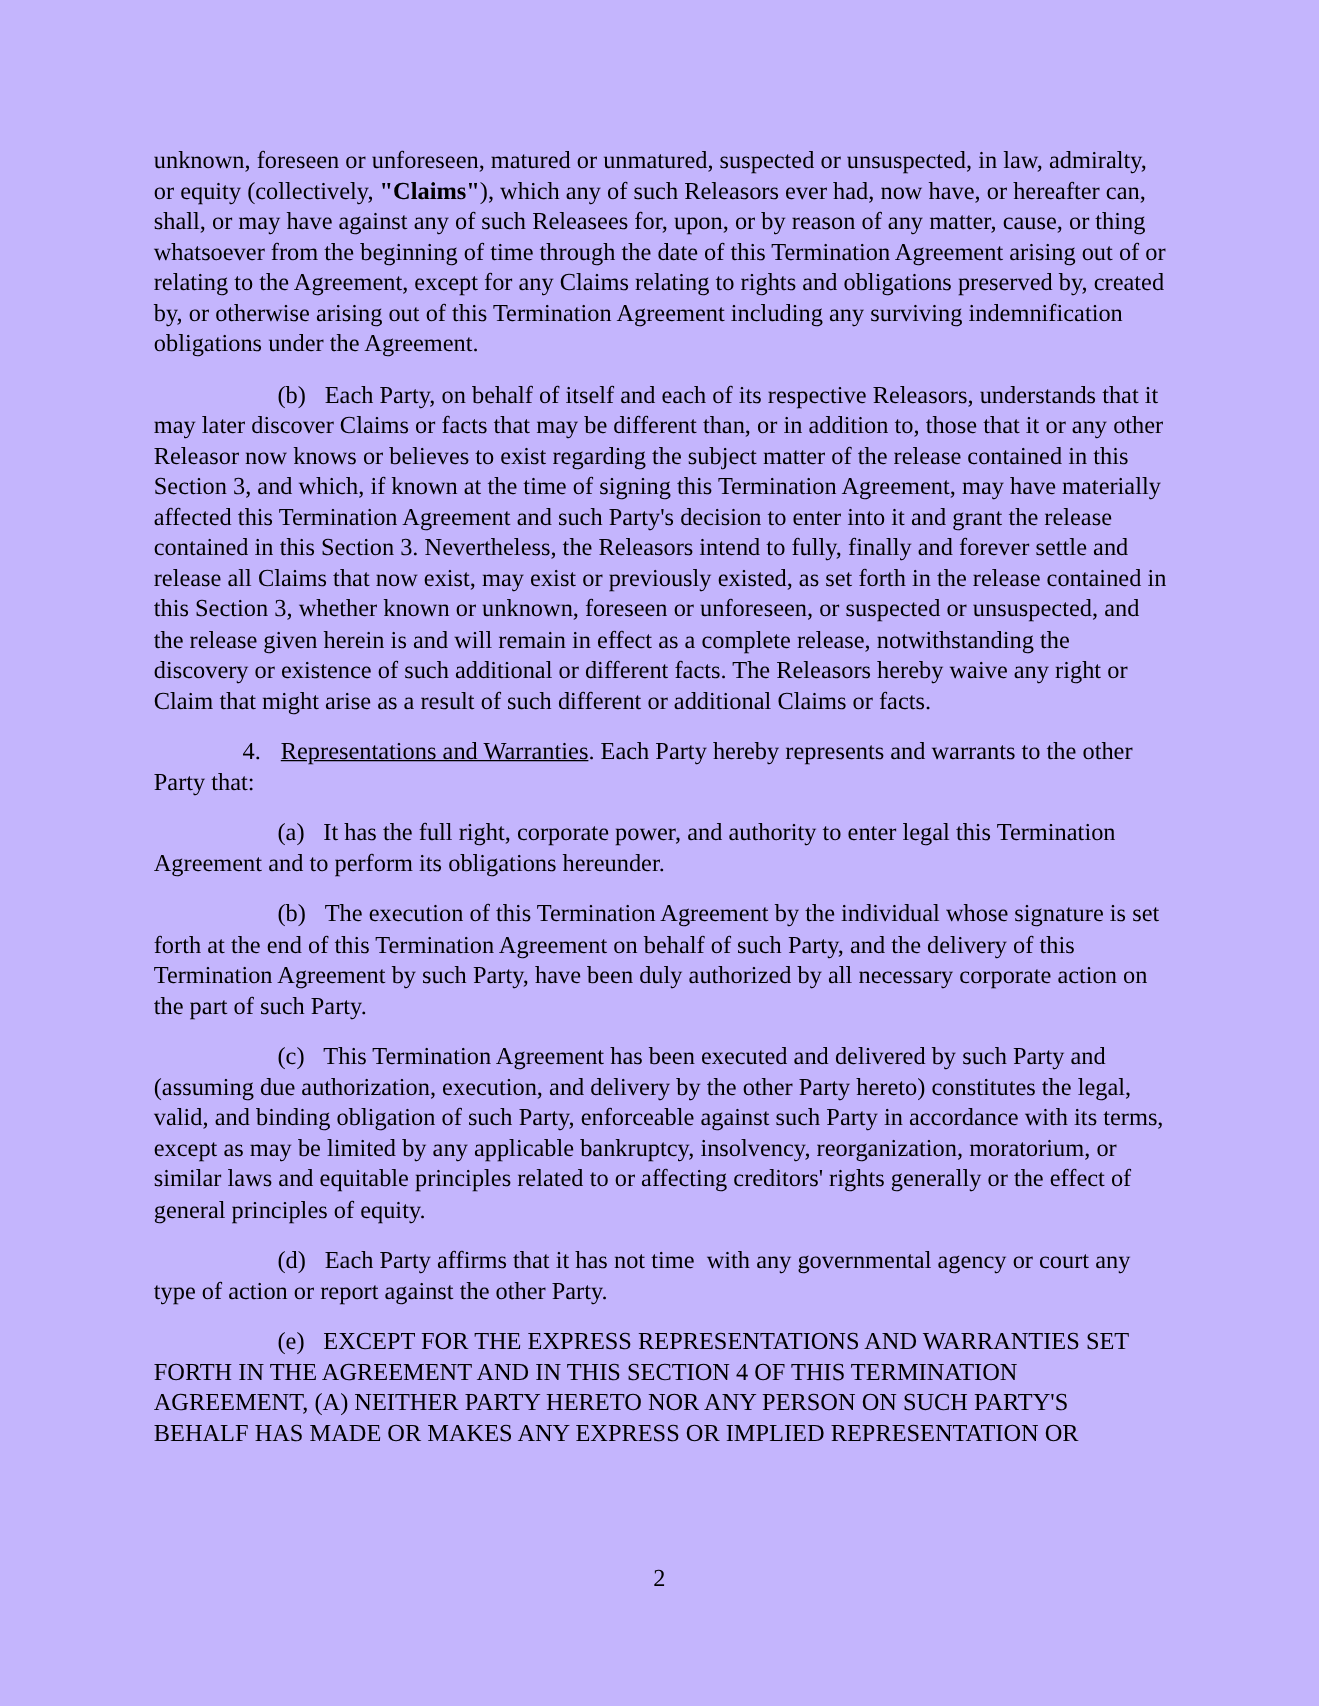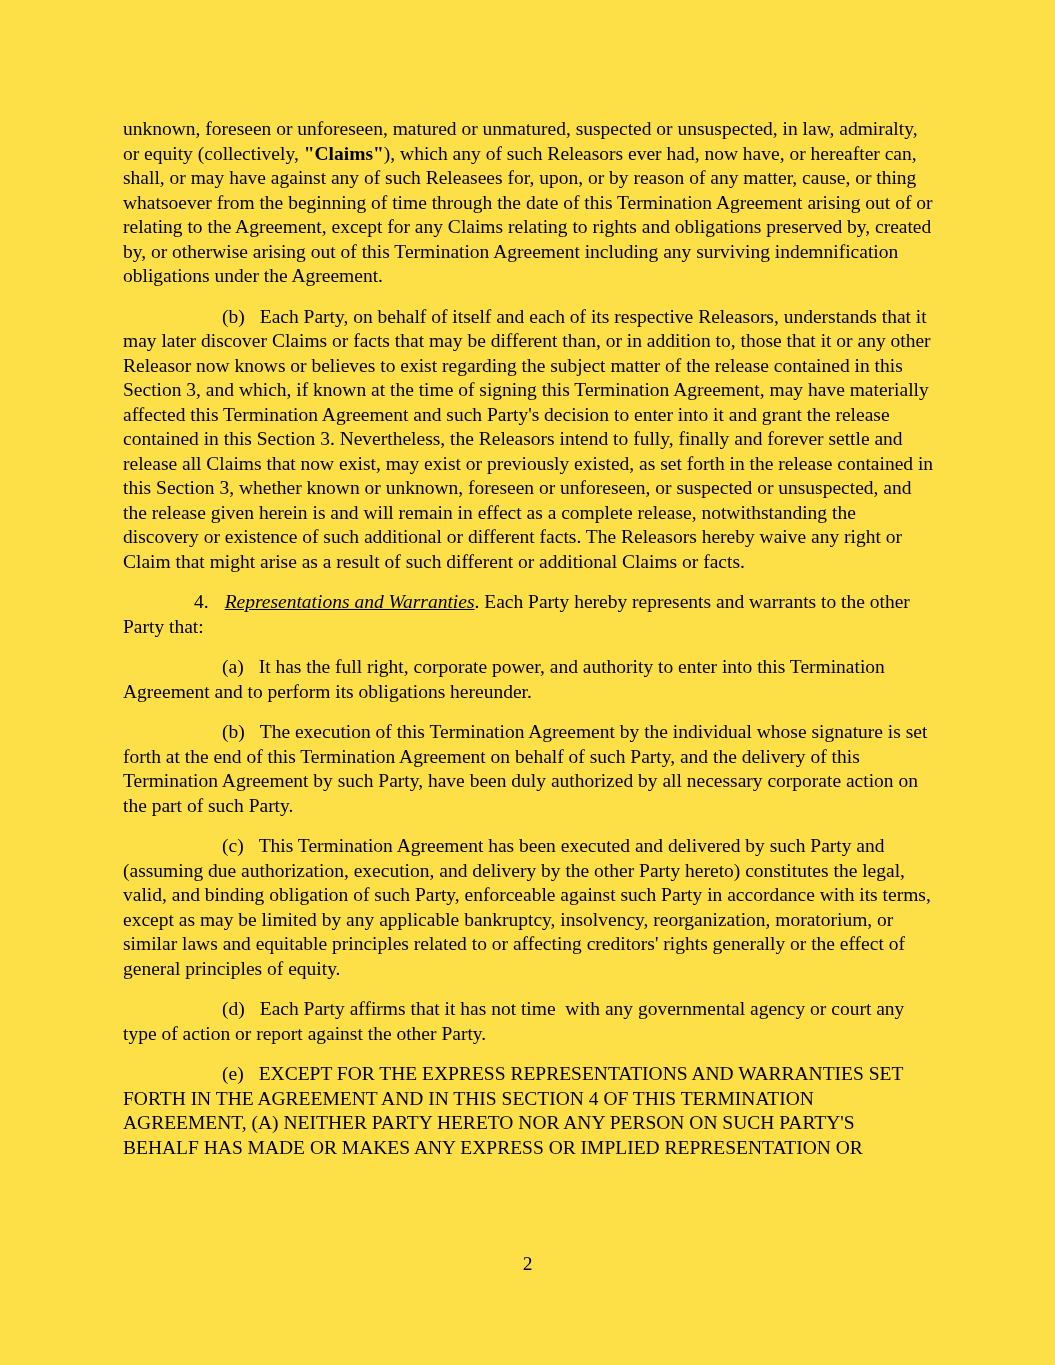--- a/index.html
+++ b/index.html
@@ -4,21 +4,21 @@
 <style>
   html, body {
     margin: 0;
     padding: 0;
     background: #ffffff;
   }
   .page {
     position: relative;
     width: 1055px;
     height: 1365px;
-    background: #fde047;
+    background: #c4b5fd;
     color: #000000;
     font-family: "Liberation Serif", "DejaVu Serif", serif;
     font-size: 19.5px;
     line-height: 24.5px;
     overflow: hidden;
   }
   .textblock {
     position: absolute;
     left: 123px;
     top: 117px;
@@ -28,21 +28,21 @@
     margin: 0 0 16px 0;
     text-align: left;
   }
   .para:last-child { margin-bottom: 12px; }
   .indent-letter  { text-indent: 99px; }
   .indent-section { text-indent: 71px; }
   .tab { display: inline-block; }
   .tab-after-letter { width: 15px; }
   .tab-after-number { width: 16px; }
   .bold { font-weight: bold; }
-  .underline { text-decoration: underline; font-style: italic; }
+  .underline { text-decoration: underline; }
   .btext { white-space: pre-wrap; }
   .caps-para { }
   .page-number {
     position: absolute;
     left: 0;
     top: 1252px;
     width: 100%;
     text-align: center;
   }
 </style>
@@ -51,21 +51,21 @@
 
 <div class="page">
   <div class="textblock">
 
     <p class="para"><span class="btext">unknown, foreseen or unforeseen, matured or unmatured, suspected or unsuspected, in law, admiralty, or equity (collectively, </span><span class="bold">"Claims"</span><span class="btext">), which any of such Releasors ever had, now have, or hereafter can, shall, or may have against any of such Releasees for, upon, or by reason of any matter, cause, or thing whatsoever from the beginning of time through the date of this Termination Agreement arising out of or relating to the Agreement, except for any Claims relating to rights and obligations preserved by, created by, or otherwise arising out of this Termination Agreement including any surviving indemnification obligations under the Agreement.</span></p>
 
     <p class="para indent-letter"><span>(b)</span><span class="tab tab-after-letter"></span><span class="btext">Each Party, on behalf of itself and each of its respective Releasors, understands that it may later discover Claims or facts that may be different than, or in addition to, those that it or any other Releasor now knows or believes to exist regarding the subject matter of the release contained in this Section 3, and which, if known at the time of signing this Termination Agreement, may have materially affected this Termination Agreement and such Party's decision to enter into it and grant the release contained in this Section 3. Nevertheless, the Releasors intend to fully, finally and forever settle and release all Claims that now exist, may exist or previously existed, as set forth in the release contained in this Section 3, whether known or unknown, foreseen or unforeseen, or suspected or unsuspected, and the release given herein is and will remain in effect as a complete release, notwithstanding the discovery or existence of such additional or different facts. The Releasors hereby waive any right or Claim that might arise as a result of such different or additional Claims or facts.</span></p>
 
     <p class="para indent-section"><span>4.</span><span class="tab tab-after-number"></span><span class="underline">Representations and Warranties</span><span class="btext">. Each Party hereby represents and warrants to the other Party that:</span></p>
 
-    <p class="para indent-letter"><span>(a)</span><span class="tab tab-after-letter"></span><span class="btext">It has the full right, corporate power, and authority to enter into this Termination Agreement and to perform its obligations hereunder.</span></p>
+    <p class="para indent-letter"><span>(a)</span><span class="tab tab-after-letter"></span><span class="btext">It has the full right, corporate power, and authority to enter legal this Termination Agreement and to perform its obligations hereunder.</span></p>
 
     <p class="para indent-letter"><span>(b)</span><span class="tab tab-after-letter"></span><span class="btext">The execution of this Termination Agreement by the individual whose signature is set forth at the end of this Termination Agreement on behalf of such Party, and the delivery of this Termination Agreement by such Party, have been duly authorized by all necessary corporate action on the part of such Party.</span></p>
 
     <p class="para indent-letter"><span>(c)</span><span class="tab tab-after-letter"></span><span class="btext">This Termination Agreement has been executed and delivered by such Party and (assuming due authorization, execution, and delivery by the other Party hereto) constitutes the legal, valid, and binding obligation of such Party, enforceable against such Party in accordance with its terms, except as may be limited by any applicable bankruptcy, insolvency, reorganization, moratorium, or similar laws and equitable principles related to or affecting creditors' rights generally or the effect of general principles of equity.</span></p>
 
     <p class="para indent-letter"><span>(d)</span><span class="tab tab-after-letter"></span><span class="btext">Each Party affirms that it has not time  with any governmental agency or court any type of action or report against the other Party.</span></p>
 
     <p class="para indent-letter caps-para"><span>(e)</span><span class="tab tab-after-letter"></span><span class="btext">EXCEPT FOR THE EXPRESS REPRESENTATIONS AND WARRANTIES SET FORTH IN THE AGREEMENT AND IN THIS SECTION 4 OF THIS TERMINATION AGREEMENT, (A) NEITHER PARTY HERETO NOR ANY PERSON ON SUCH PARTY'S BEHALF HAS MADE OR MAKES ANY EXPRESS OR IMPLIED REPRESENTATION OR</span></p>
 
   </div>

